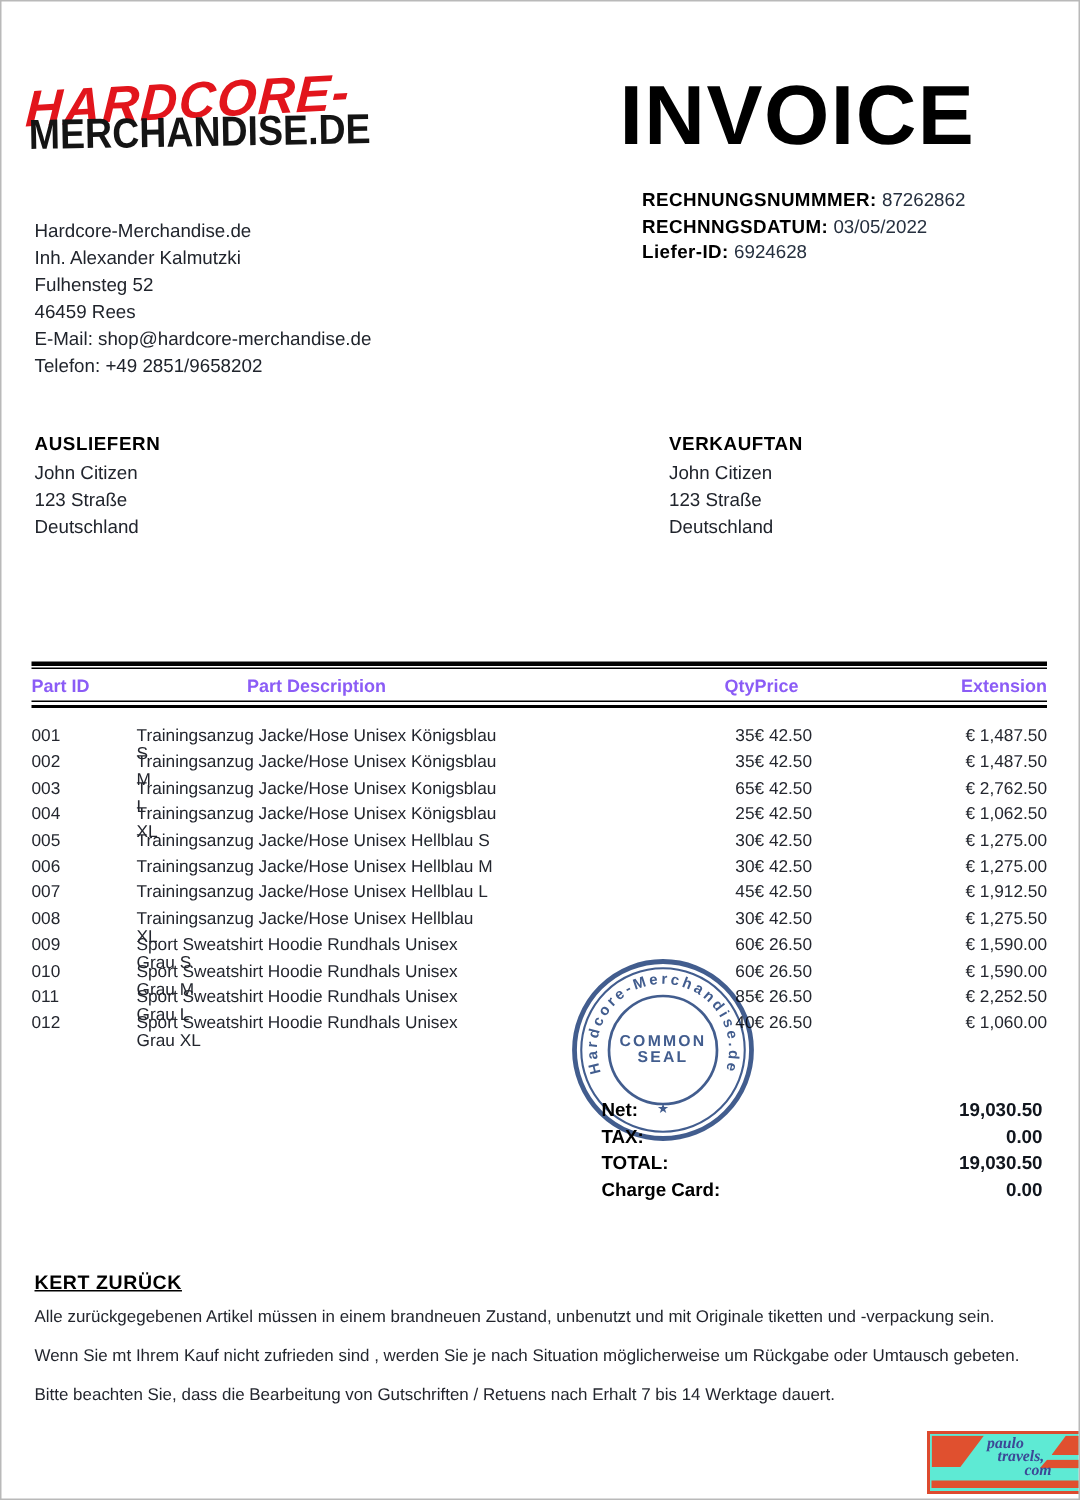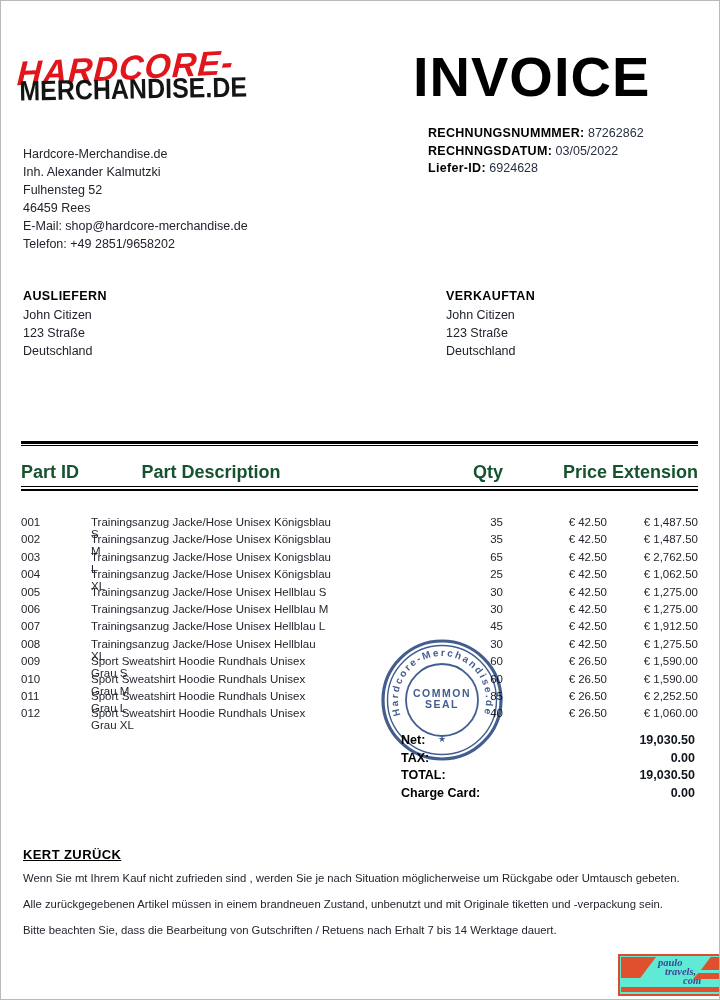--- a/index.html
+++ b/index.html
@@ -33,27 +33,27 @@
   
   .addr{position:absolute; top:286px; font-size:12.5px; line-height:18px; color:#20242c;}
   .addr .h{font-weight:bold; color:#000; letter-spacing:.4px; margin-bottom:1px;}
   .addr.ship{left:22px;} .addr.sold{left:445px;}
   
   .tbl{position:absolute; left:20px; top:440px; width:677px;}
   .rule-thick{height:2.5px; background:#000;}
   .rule-thin{height:1px; background:#000;}
   .gap{height:1.5px;}
   .hrow,.trow{display:flex; align-items:baseline;}
-  .hrow{padding:4px 0 3px; font-weight:bold; font-size:18px; color:#14532d;}
+  .hrow{padding:4px 0 3px; font-weight:bold; font-size:12px; color:#8b5cf6;}
   .tbody{padding-top:13px;}
   .trow{height:17.4px; font-size:11.5px; color:#23262e;}
   .c0{width:70px; text-align:left;}
   .c1{width:240px; text-align:left;}
   .c2{width:172px; text-align:right;}
-  .c3{width:104px; text-align:right;margin-top:12px;}
+  .c3{width:104px; }
   .c4{width:91px; text-align:right;}
   .hrow .c1{text-align:center;}
   
   .totals{position:absolute; left:400px; top:731px; width:294px; font-size:12.5px; font-weight:bold;}
   .totals .trw{display:flex; line-height:17.6px;}
   .totals .lab{width:194px; text-align:left; color:#000;}
   .totals .val{width:100px; text-align:right; color:#10151d;}
   
   .seal{position:absolute; left:379px; top:637px; width:124px; height:124px;
         opacity:.9; mix-blend-mode:multiply;}
@@ -263,22 +263,22 @@
       </div>
       <div class="trw">
         <span class="lab">Charge Card:</span>
         <span class="val">0.00</span>
       </div>
     </div>
 
   <div class="returns">
     <div class="rh">KERT ZURÜCK</div>
     <div id="returns-paras">
+        <p>Alle zurückgegebenen Artikel müssen in einem brandneuen Zustand, unbenutzt und mit Originale tiketten und -verpackung sein.</p>
         <p>Wenn Sie mt Ihrem Kauf nicht zufrieden sind , werden Sie je nach Situation möglicherweise um Rückgabe oder Umtausch gebeten.</p>
-        <p>Alle zurückgegebenen Artikel müssen in einem brandneuen Zustand, unbenutzt und mit Originale tiketten und -verpackung sein.</p>
         <p>Bitte beachten Sie, dass die Bearbeitung von Gutschriften / Retuens nach Erhalt 7 bis 14 Werktage dauert.</p>
       </div>
   </div>
 
   <div class="ptl">
     <div class="shape s-left"></div>
     <div class="shape s-r1"></div>
     <div class="shape s-r2"></div>
     <div class="shape s-bot"></div>
     <span class="t t1">paulo</span>

